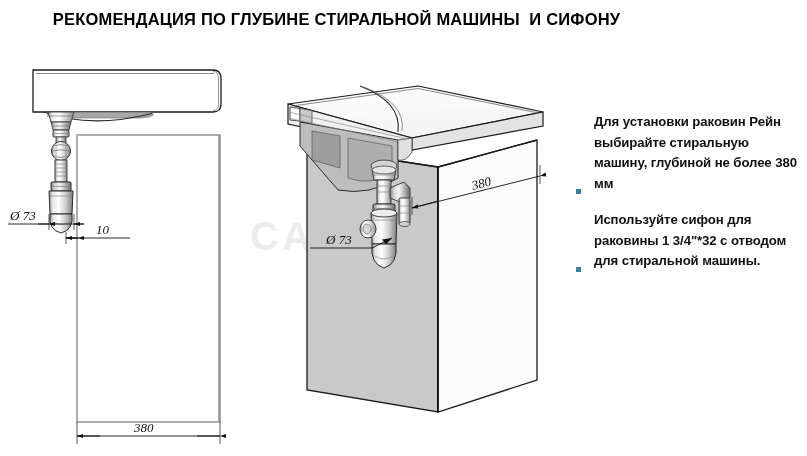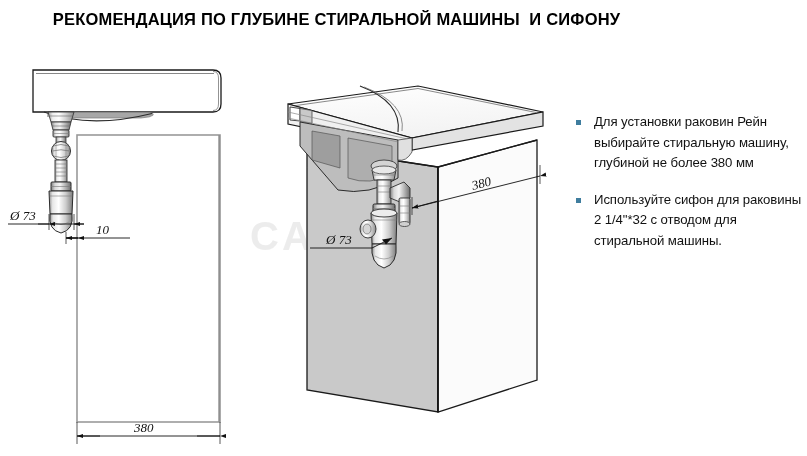--- a/index.html
+++ b/index.html
@@ -45,22 +45,23 @@
 
   
   #notes {
     position: absolute;
     left: 576px;
     top: 112px;
     width: 228px;
   }
   .note-item {
     display: flex;
-    align-items: flex-start;
+    align-items: flex-end;
     margin-bottom: 16px;
+    font-weight: bold;
   }
   .note-bullet {
     width: 5px;
     height: 5px;
     background: #3f7d9e;
     margin-top: 8px;
     margin-right: 13px;
     flex: 0 0 auto;
   }
   .note-text {
@@ -330,15 +331,15 @@
   </g>
 </svg>
 
 <div id="notes">
   <div class="note-item">
     <span class="note-bullet"></span>
     <span class="note-text">Для установки раковин Рейн выбирайте стиральную машину, глубиной не более 380 мм</span>
   </div>
   <div class="note-item">
     <span class="note-bullet"></span>
-    <span class="note-text">Использyйте сифон для раковины 2 1/4"*32 с отводом для стиральной машины.</span>
+    <span class="note-text">Использyйте сифон для раковины 1 3/4"*32 с отводом для стиральной машины.</span>
   </div>
 </div>
 
 </body></html>

